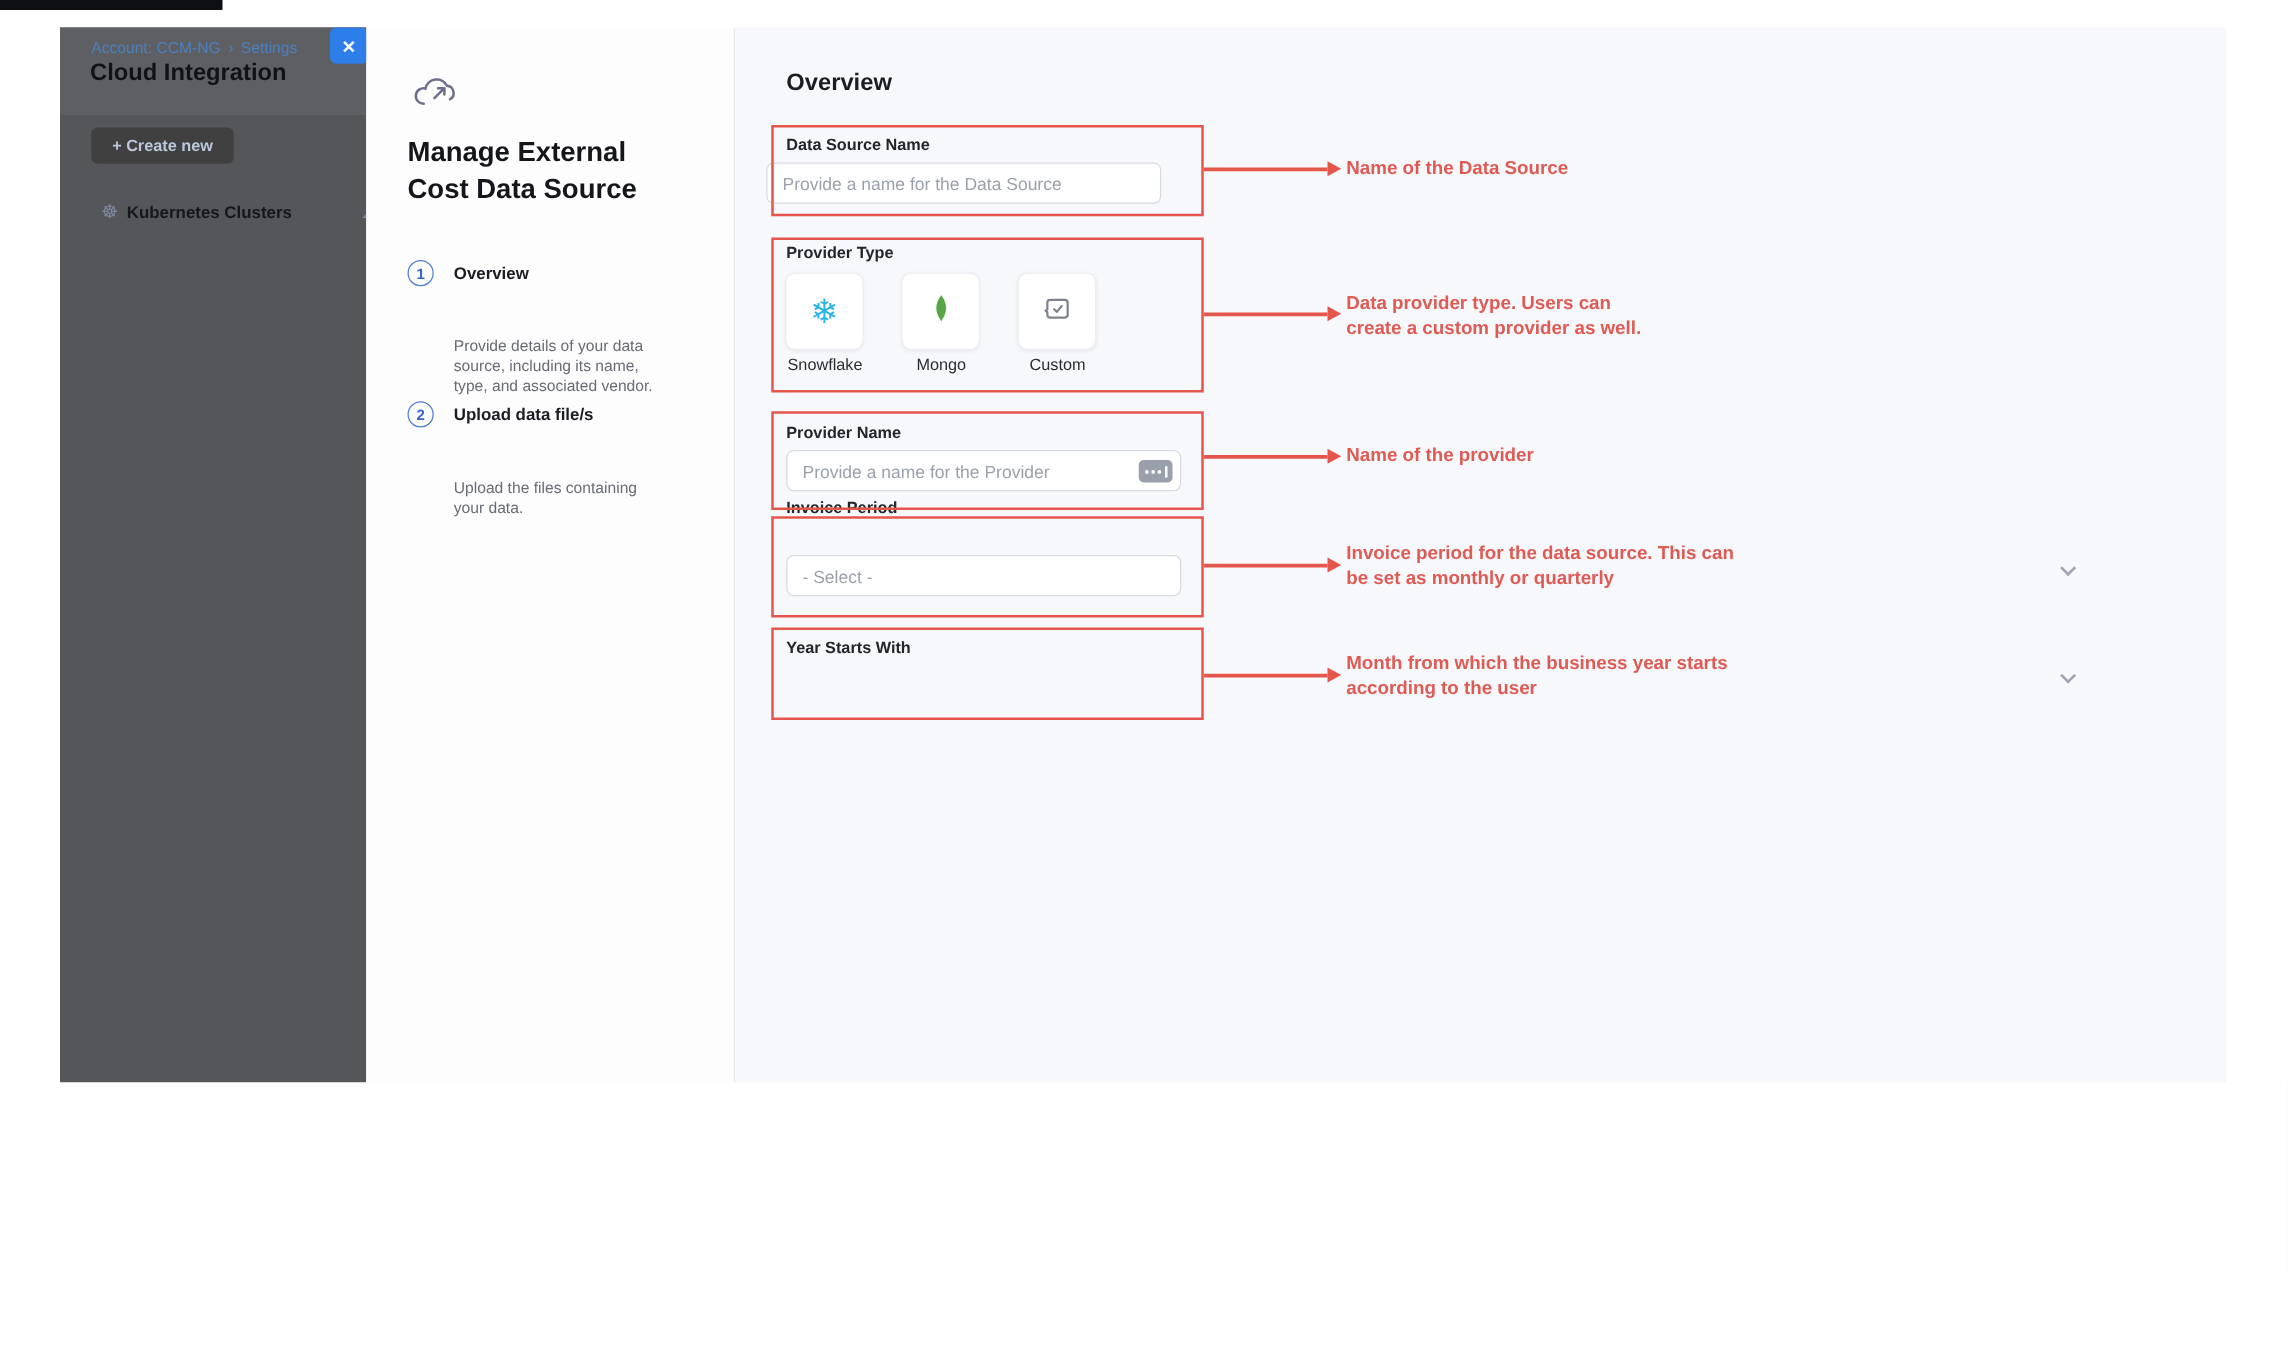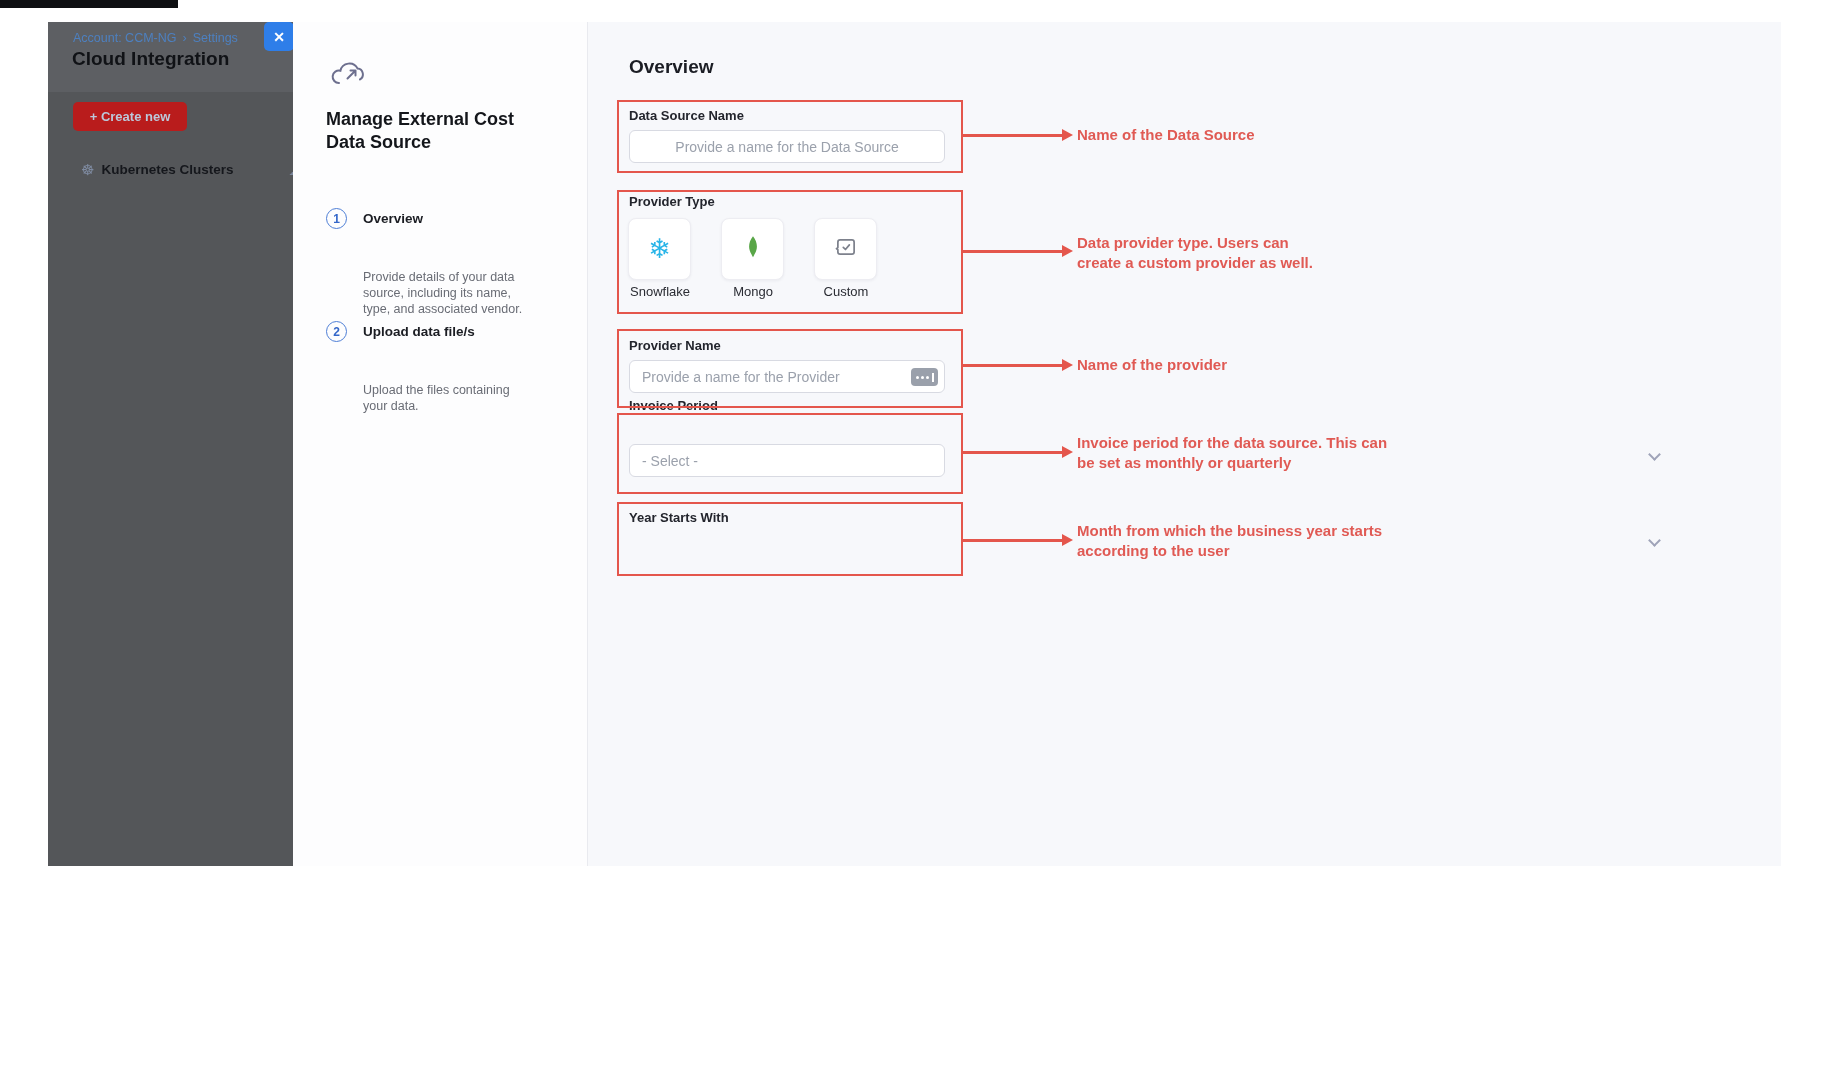--- a/index.html
+++ b/index.html
@@ -9,37 +9,37 @@
 
   
   .top-bar { position:absolute; left:0; top:0; width:178px; height:8px; background:#0e0f12; }
 
   
   .sidebar { position:absolute; left:48px; top:22px; width:245px; height:1044px; background:#545659; }
   .sidebar-header { position:absolute; left:0; top:0; width:100%; height:70px; background:#5d5f63; }
   .breadcrumb { position:absolute; left:25px; top:9px; font-size:12.5px; color:#4d80c0; white-space:nowrap; }
   .breadcrumb .sep { margin:0 6px; color:#4d80c0; }
   .dim-title { position:absolute; left:24px; top:26px; font-size:19px; font-weight:700; color:#101216; white-space:nowrap; }
-  .create-btn { position:absolute; left:25px; top:80px; width:114px; height:29px; background:#b91c1c; border:none; border-radius:5px;
+  .create-btn { position:absolute; left:25px; top:80px; width:114px; height:29px; background:#404040; border:none; border-radius:5px;
     color:#bcc8da; font-size:13px; font-weight:700; font-family:inherit; cursor:pointer; }
   .tabs-row { position:absolute; left:0; top:130px; width:100%; height:34px; display:flex; align-items:center; }
   .dim-tab { display:flex; align-items:center; gap:7px; white-space:nowrap; cursor:pointer; }
   .dim-tab.k8s { margin-left:33px; }
   .dim-tab.cloud { margin-left:55px; }
   .tab-icon { font-size:15px; color:#7e8aa0; line-height:1; }
   .tab-label { font-size:13.5px; font-weight:700; color:#15171c; }
 
   
   .close-btn { position:absolute; left:264px; top:22px; width:30px; height:29px; background:#2e7ee9; border:none; border-radius:5px;
     color:#ffffff; font-size:14px; font-weight:700; cursor:pointer; display:flex; align-items:center; justify-content:center; }
 
   
   .wizard { position:absolute; left:293px; top:22px; width:295px; height:1060px; background:#fdfdfe; border-right:1px solid #e9eaef; }
   .wizard-cloud { position:absolute; left:35px; top:38px; }
-  .wizard-title { position:absolute; left:33px; top:86px; width:212px; font-size:18px; line-height:1.3; font-weight:700; color:#14161b; }
+  .wizard-title { position:absolute; left:33px; top:86px; width:212px; font-size:22px; line-height:1.3; font-weight:700; color:#14161b; }
   .step-circle { position:absolute; width:21px; height:21px; border:1.6px solid #4d7ed6; border-radius:50%; color:#3467c9;
     font-size:12px; font-weight:700; display:flex; align-items:center; justify-content:center; background:transparent; }
   .step-title { position:absolute; font-size:13.5px; font-weight:700; color:#1b1d23; }
   .step-desc { position:absolute; width:168px; font-size:12.5px; line-height:1.26; color:#696c75;margin-top:36px; }
 
   
   .main { position:absolute; left:588px; top:22px; width:1193px; height:1060px; background:#f7f8fb; }
   .main-heading { position:absolute; left:629px; top:56px; font-size:19px; font-weight:700; color:#1b1d24; }
   .field-label { position:absolute; font-size:13px; font-weight:600; color:#23252d; white-space:nowrap; }
   .text-input { position:absolute; width:316px; height:33px; background:#ffffff; border:1px solid #d8dae2; border-radius:6px;
@@ -129,21 +129,21 @@
       <span>2</span>
     </div>
     <div class="step-title" style="left:70px; top:302px;">Upload data file/s</div>
     <div class="step-desc" style="left:70px; top:325px;">Upload the files containing your data.</div>
   </div>
 
   <div class="main"></div>
   <div class="main-heading">Overview</div>
 
   <div class="field-label" style="left:629px; top:108px;">Data Source Name</div>
-  <input class="text-input" style="left: 629px; top: 130px; text-align: center;" placeholder="Provide a name for the Data Source">
+  <input class="text-input" style="left: 613px; top: 130px;" placeholder="Provide a name for the Data Source">
 
   <div class="field-label" style="left:629px; top:194px;">Provider Type</div>
 
   <div class="provider-card" style="left:628px; top:218px;">
     <span class="snowflake-glyph">❄</span>
   </div>
   <div class="provider-card" style="left:721px; top:218px;">
     <span>
       <svg width="26" height="26" viewBox="0 0 24 24">
         <path d="M12 2c3.4 4.4 4.4 8.9 3 13.3-.95 2.9-2.2 4.4-3 6.2-.8-1.8-2.05-3.3-3-6.2C7.6 10.9 8.6 6.4 12 2z" fill="#59A648"></path>

